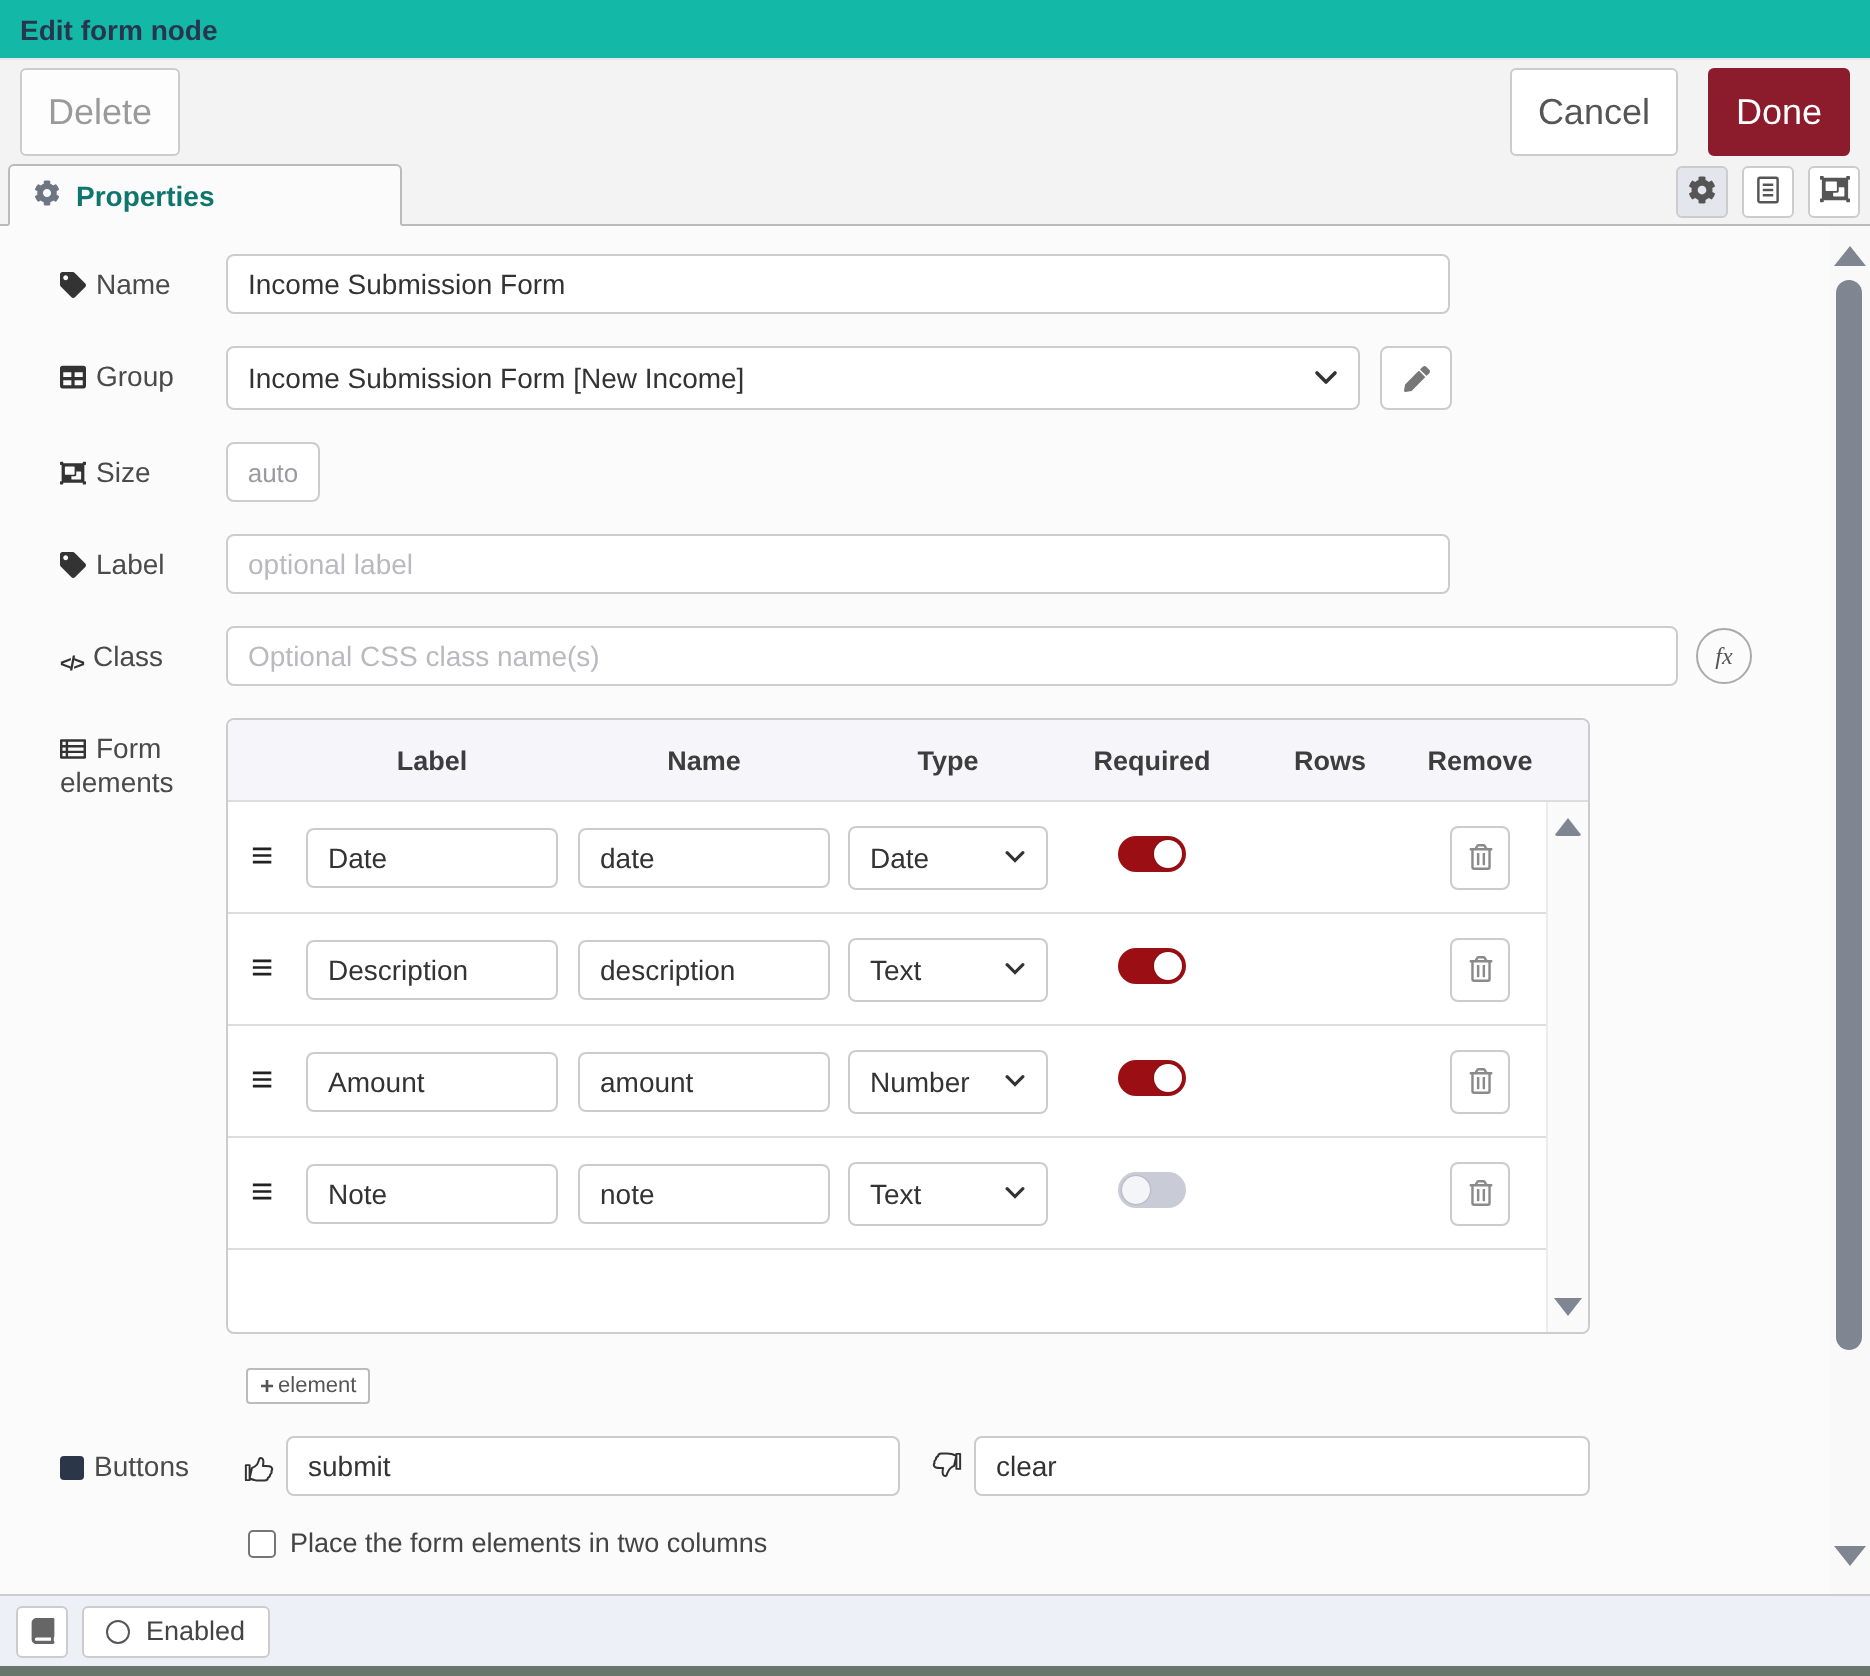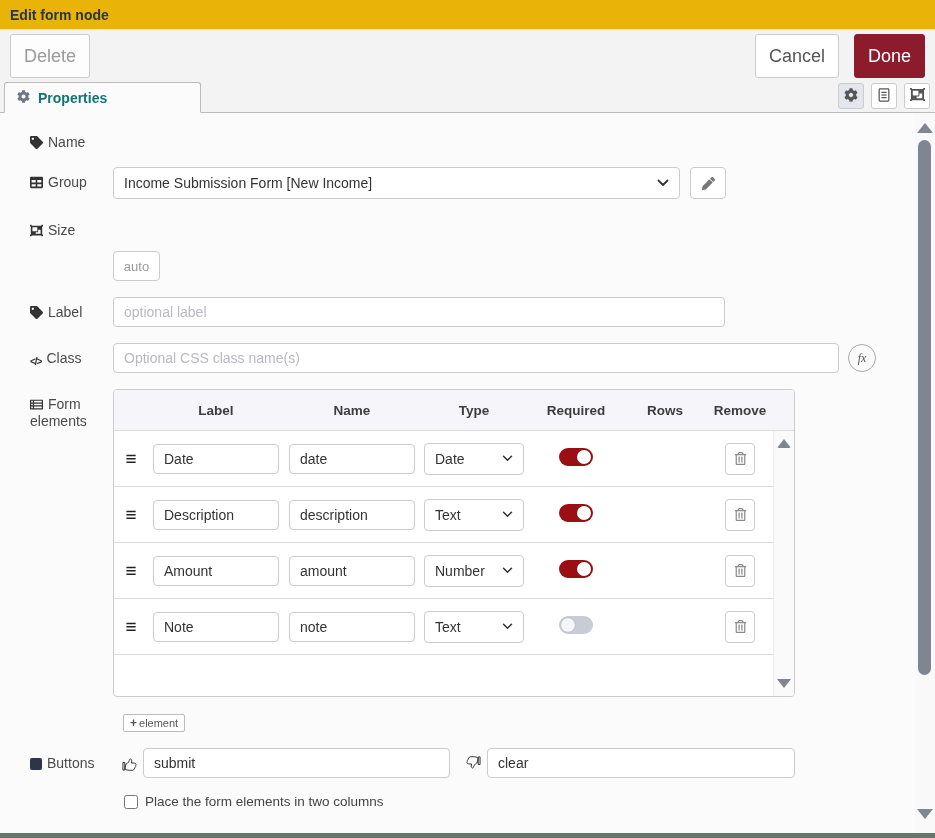--- a/index.html
+++ b/index.html
@@ -3,21 +3,21 @@
 <meta charset="utf-8">
 <style>
   html,body { margin:0; padding:0; }
   body {
     width:935px; height:838px; overflow:hidden; background:#fff;
     font-family:"Liberation Sans","DejaVu Sans",sans-serif; font-size:14px; color:#444;
   }
   .tray { display:flex; flex-direction:column; width:935px; height:838px; }
 
   
-  .tray-header { height:30px; background:#eab308; border-bottom:1px solid #e6e6e6;
+  .tray-header { height:30px; background:#14b8a6; border-bottom:1px solid #e6e6e6;
     display:flex; align-items:center; padding:0 10px; box-sizing:border-box;
     font-weight:bold; color:#27364e; }
 
   
   .tray-toolbar { height:52px; background:#f3f3f3; display:flex; align-items:center;
     padding:0 10px; box-sizing:border-box; }
   .btn { height:44px; padding:0 13px; border:1px solid #ccc; border-radius:3px;
     background:#fff; color:#666; font-size:18px; font-family:inherit; cursor:pointer; }
   .btn-delete { color:#9a9a9a; margin-right:auto; background:#fdfdfd; }
   .btn-cancel { margin-right:15px; color:#555; }
@@ -55,21 +55,21 @@
 
   .fakesel { height:32px; border:1px solid #ccc; border-radius:4px; background:#fff;
     display:flex; align-items:center; justify-content:space-between; padding:0 10px;
     box-sizing:border-box; color:#333; cursor:pointer; }
   .group-sel { width:567px; }
 
   .btn-sq { width:36px; height:32px; border:1px solid #ccc; border-radius:4px;
     background:#fff; display:flex; align-items:center; justify-content:center;
     margin-left:10px; cursor:pointer; padding:0; }
   .size-btn { width:47px; height:30px; border:1px solid #ccc; border-radius:4px;
-    background:#fff; color:#9a9aa0; font-size:13px; font-family:inherit; cursor:pointer;margin-top:36px; }
+    background:#fff; color:#9a9aa0; font-size:13px; font-family:inherit; cursor:pointer; }
   .fx-btn { width:28px; height:28px; border:1px solid #aaa; border-radius:50%;
     background:#fbfbfb; color:#555; margin-left:9px; margin-top:1px;
     display:flex; align-items:center; justify-content:center; cursor:pointer;
     font-family:"Liberation Serif","DejaVu Serif",serif; font-style:italic;
     font-size:12px; padding:0; }
 
   
   .fe-table { width:682px; border:1px solid #ccc; border-radius:4px; background:#fff;
     position:relative; overflow:hidden; box-sizing:border-box; }
   .fe-head { display:flex; height:40px; background:#f6f6fa; border-bottom:1px solid #ddd;
@@ -193,20 +193,21 @@
   <div class="content">
     <div class="content-inner">
 
       
       <div class="form-row">
         <div class="row-label">
           <svg width="13" height="13" viewBox="0 0 512 512" fill="#333">
               <path d="M0 252.1V48C0 21.5 21.5 0 48 0h204.1a48 48 0 0 1 33.9 14.1l211.9 211.9c18.7 18.7 18.7 49.1 0 67.9L293.8 497.9c-18.7 18.7-49.1 18.7-67.9 0L14.1 286.1A48 48 0 0 1 0 252.1zM112 64c-26.5 0-48 21.5-48 48s21.5 48 48 48 48-21.5 48-48-21.5-48-48-48z"></path>
             </svg><span>Name</span>
         </div>
+        <input class="text w-main" value="Income Submission Form" style="">
       </div>
 
       
       <div class="form-row">
         <div class="row-label">
           <svg width="13" height="13" viewBox="0 0 512 512" fill="#333">
               <path d="M464 32H48C21.5 32 0 53.5 0 80v352c0 26.5 21.5 48 48 48h416c26.5 0 48-21.5 48-48V80c0-26.5-21.5-48-48-48zM224 416H64v-96h160v96zm0-160H64v-96h160v96zm224 160H288v-96h160v96zm0-160H288v-96h160v96z"></path>
             </svg><span>Group</span>
         </div>
         <div class="fakesel group-sel">
@@ -391,15 +392,26 @@
 
     </div>
 
     <div class="v-scroll">
       <div class="v-tri-up"></div>
       <div class="v-thumb"></div>
       <div class="v-tri-down"></div>
     </div>
   </div>
 
+  <div class="tray-footer">
+    <button class="footer-btn">
+      <svg width="13" height="13" viewBox="0 0 448 512" fill="#666">
+          <path d="M448 360V24c0-13.3-10.7-24-24-24H96C43 0 0 43 0 96v320c0 53 43 96 96 96h328c13.3 0 24-10.7 24-24v-16c0-7.5-3.5-14.3-8.9-18.7-4.2-15.4-4.2-59.3 0-74.7 5.4-4.3 8.9-11.1 8.9-18.6zM381.4 448H96c-17.7 0-32-14.3-32-32 0-17.6 14.4-32 32-32h285.4c-1.9 17.1-1.9 46.9 0 64z"></path>
+        </svg>
+    </button>
+    <button class="enabled-btn">
+      <span class="circle-ico"></span>
+      <span>Enabled</span>
+    </button>
+  </div>
 
   <div class="bottom-strip"></div>
 </div>
 
 </body></html>

